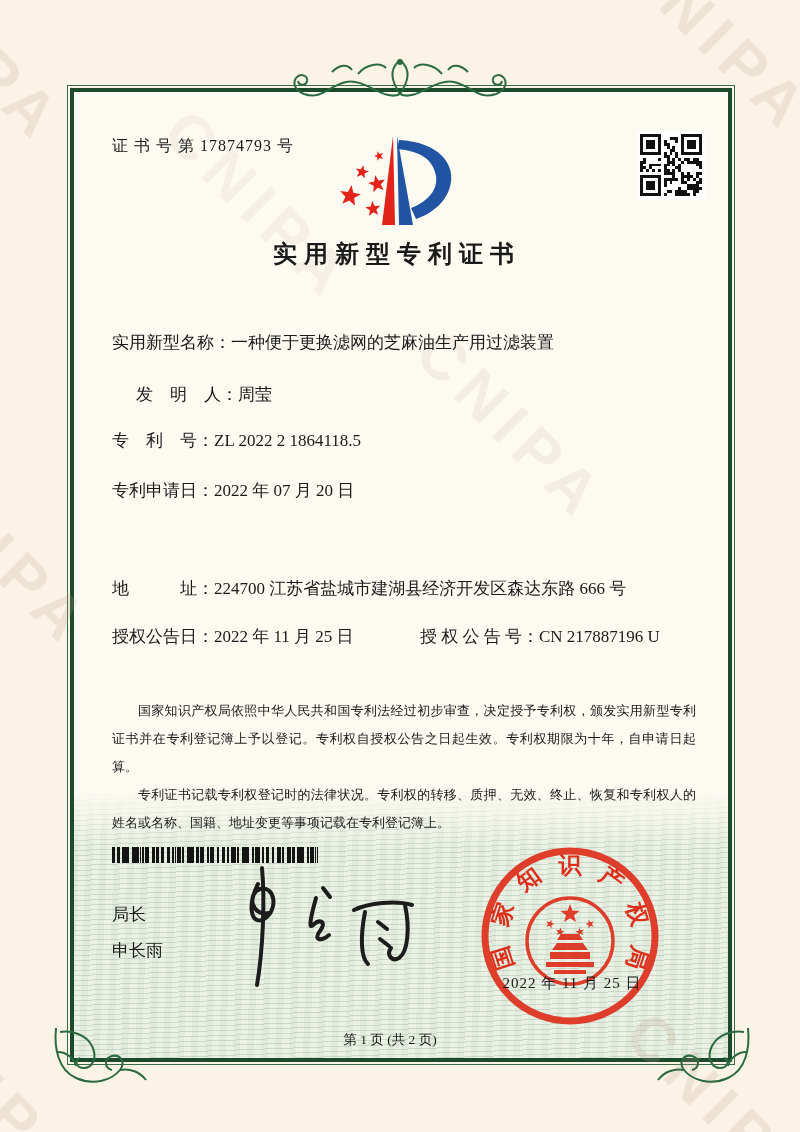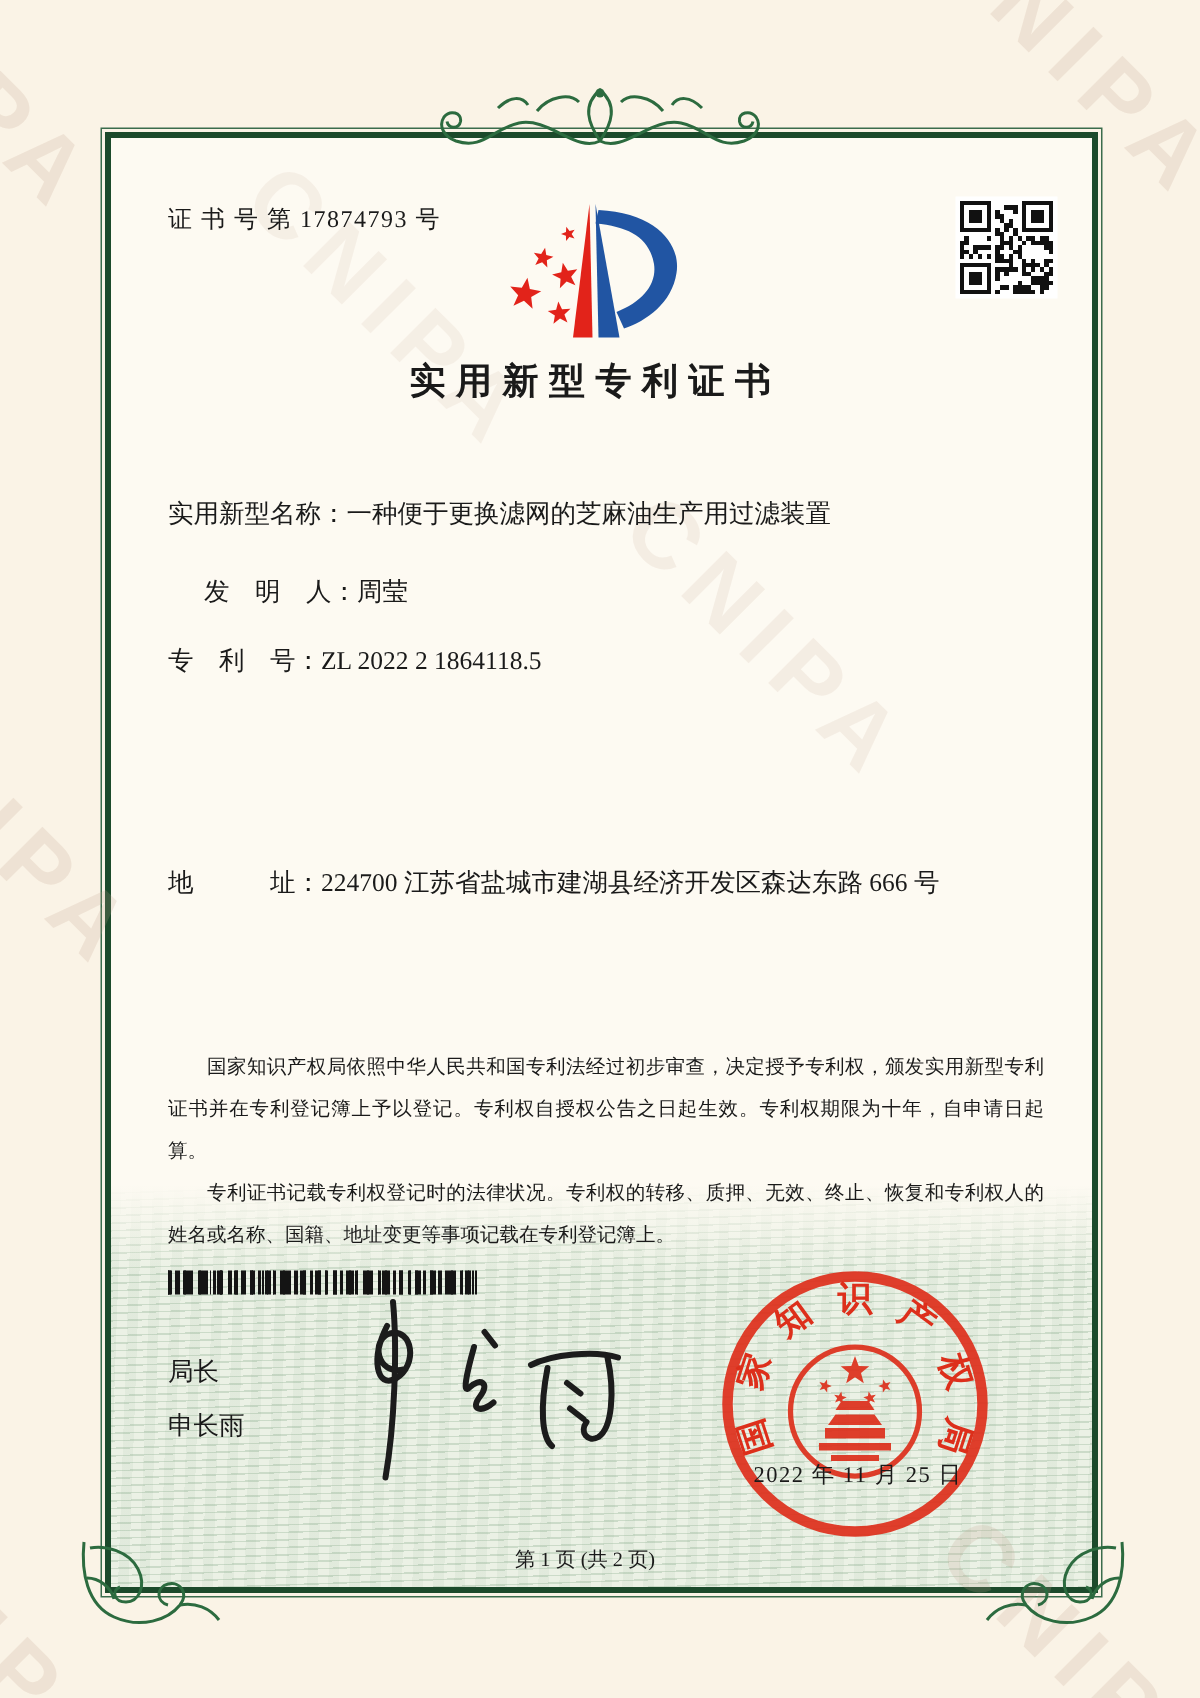--- a/index.html
+++ b/index.html
@@ -266,22 +266,31 @@
 
     <div class="abs row r1">
       <span>实用新型名称：</span><span>一种便于更换滤网的芝麻油生产用过滤装置</span>
     </div>
     <div class="abs row r2">
       <span>发　明　人：</span><span>周莹</span>
     </div>
     <div class="abs row r3">
       <span>专　利　号：</span><span>ZL 2022 2 1864118.5</span>
     </div>
+    <div class="abs row r4">
+      <span>专利申请日：</span><span>2022 年 07 月 20 日</span>
+    </div>
     <div class="abs row r6">
       <span>地　　　址：</span><span>224700 江苏省盐城市建湖县经济开发区森达东路 666 号</span>
+    </div>
+    <div class="abs row r7">
+      <span>授权公告日：</span><span>2022 年 11 月 25 日</span>
+      <span class="grant2">
+        <span>授 权 公 告 号：</span><span>CN 217887196 U</span>
+      </span>
     </div>
 
     <div class="abs bodytext">
       <p>国家知识产权局依照中华人民共和国专利法经过初步审查，决定授予专利权，颁发实用新型专利证书并在专利登记簿上予以登记。专利权自授权公告之日起生效。专利权期限为十年，自申请日起算。</p>
       <p>专利证书记载专利权登记时的法律状况。专利权的转移、质押、无效、终止、恢复和专利权人的姓名或名称、国籍、地址变更等事项记载在专利登记簿上。</p>
     </div>
 
     <div class="abs barcode"></div>
 
     <div class="abs director d1">局长</div>

